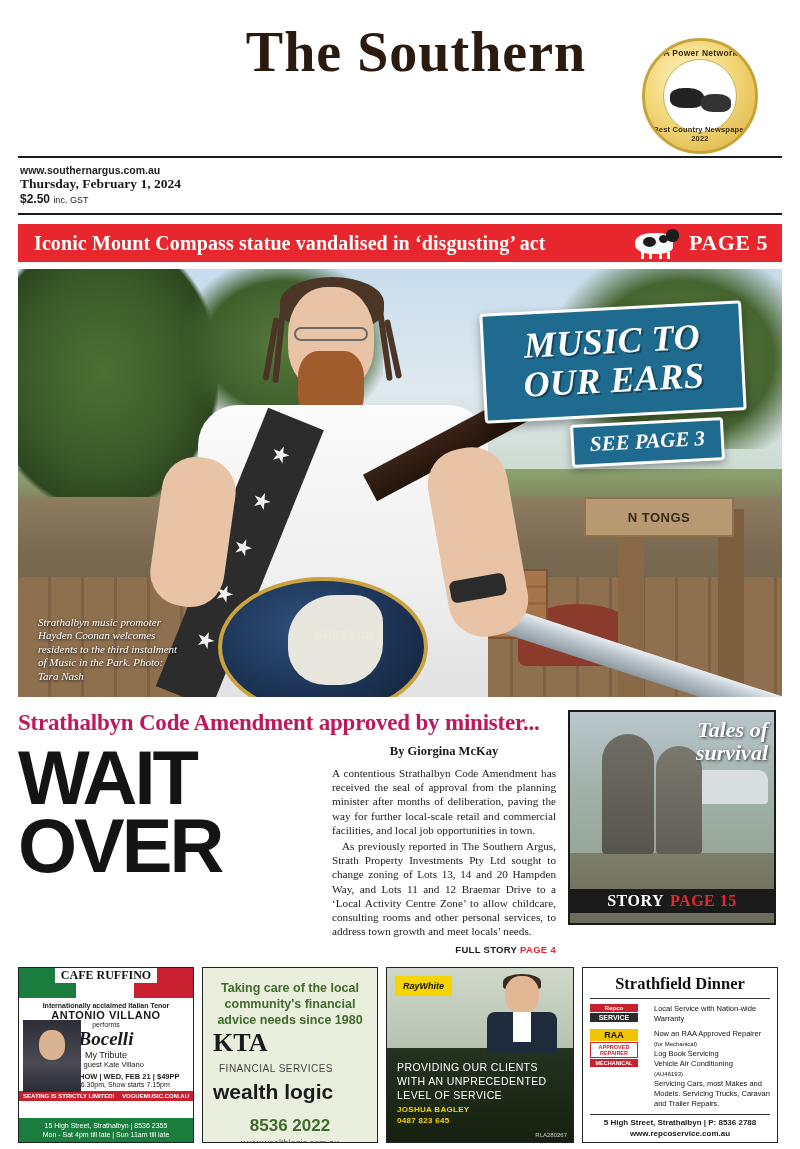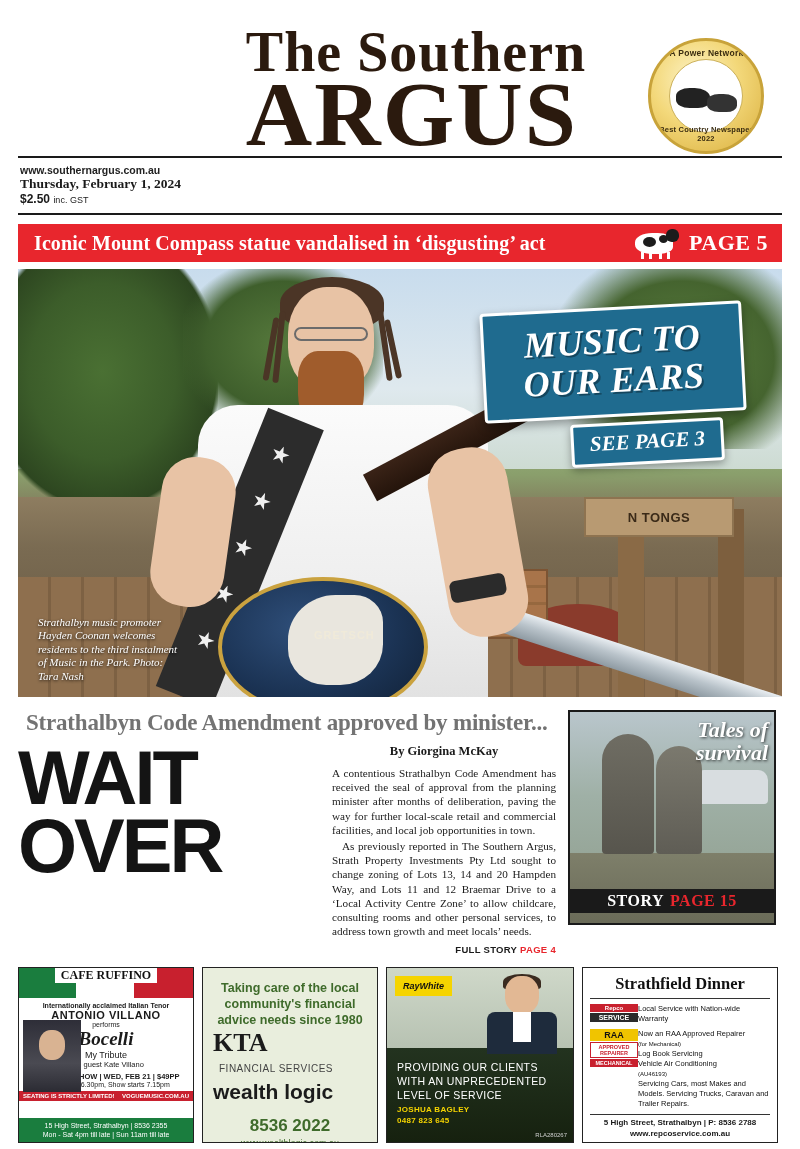--- a/index.html
+++ b/index.html
@@ -36,21 +36,21 @@
     line-height: 80px;
     letter-spacing: 2px;
     display: block;
     margin-top: -4px;
   }
   .mast-stack { display:inline-block; text-align:left;margin-left:32px; }
 
   
   .badge {
     position: absolute;
-    right: 18px; top: 38px;
+    right: 24px; top: 38px;
     width: 116px; height: 116px;
     border-radius: 50%;
     background: radial-gradient(circle at 40% 35%, #fdf3c6 0%, #f3d87a 45%, #d9ae3c 100%);
     border: 3px solid #c8a33a;
     display: flex; align-items: center; justify-content: center;
     flex-direction: column;
     overflow: hidden;
   }
   .badge-inner {
     width: 74px; height: 74px; border-radius: 50%;
@@ -224,21 +224,21 @@
     color: #fff; font-family:"Liberation Serif", serif; font-weight:bold; font-style: italic;
     font-size: 21px; padding: 5px 16px 7px; transform: rotate(-3deg);
     box-shadow: 0 3px 8px rgba(0,0,0,.35);
   }
 
   
   .story { margin-top: 13px; display: flex; gap: 12px; }
   .story-left { width: 538px; }
   .kicker {
     font-family:"Liberation Serif", serif; font-weight: bold; font-size: 23px;
-    letter-spacing: -.2px; color:#737373;margin-left:8px;
+    letter-spacing: -.2px; color:#be185d;
   }
   .story-cols { display: flex; gap: 14px; margin-top: 2px; }
   .hero-head {
     width: 300px;
     font-family:"Liberation Sans", sans-serif; font-weight: bold;
     font-size: 76px; line-height: 68px; letter-spacing: -3px; color:#141414;
     padding-top: 6px;
   }
   .story-body { width: 224px; }
   .byline { text-align:center; font-weight: bold; font-size: 12.5px; margin: 6px 0 7px; font-family:"Liberation Serif", serif; }
@@ -324,42 +324,41 @@
   .ad3 .man .shirt { position:absolute; left:32px; top:38px; width:18px; height:30px; background:#fff; }
   .ad3 .msg { position:absolute; left:10px; top:92px; width:168px;
     font-size:10.5px; line-height:14px; letter-spacing:.4px; }
   .ad3 .agent { position:absolute; left:10px; bottom:16px; font-size:8px; font-weight:bold; letter-spacing:.3px; line-height:11px; color:#f5d400; }
   .ad3 .code { position:absolute; right:6px; bottom:4px; font-size:6px; color:#cfcfcf; }
 
   
   .ad4 { width: 196px; background:#fff; padding: 6px 7px; }
   .ad4 .title { font-family:"Liberation Serif", serif; font-weight:bold; font-size:16.5px; text-align:center; color:#111; }
   .ad4 .rule { border-bottom:1px solid #333; margin:4px 0 5px; }
-  .ad4 .row { display:flex; gap:0; margin-bottom:5px; }
+  .ad4 .row { display:flex; gap:16px; margin-bottom:5px; }
   .ad4 .logo { width: 48px; flex:0 0 48px; }
   .ad4 .logo .l1 { background:#c8202e; color:#fff; font-size:6px; font-weight:bold; text-align:center; padding:1px; }
   .ad4 .logo .l2 { background:#2b2b2b; color:#fff; font-size:7px; font-weight:bold; text-align:center; padding:1px; margin-top:1px; }
   .ad4 .logo .raa { background:#f0c400; color:#111; font-size:9px; font-weight:bold; text-align:center; padding:1px; }
   .ad4 .logo .ap { background:#fff; border:1px solid #c8202e; color:#c8202e; font-size:5.5px; font-weight:bold; text-align:center; padding:1px; margin-top:1px; line-height:6px; }
   .ad4 .logo .mech { background:#c8202e; color:#fff; font-size:5.5px; font-weight:bold; text-align:center; padding:1px; margin-top:1px; }
   .ad4 .txt { font-size: 7.5px; line-height: 10px; color:#111; }
   .ad4 .txt .sub { font-size: 6px; }
   .ad4 .foot { border-top:1px solid #333; margin-top:4px; padding-top:3px; font-size:8px; font-weight:bold; text-align:center; }
   .ad4 .web { text-align:center; font-size:8px; font-weight:bold; margin-top:2px; }
 </style>
 </head>
 <body>
 
 <div class="page">
 
   <div class="masthead">
     <div class="mast-title">
       <span class="mast-stack">
         <span class="mast-the">The Southern</span>
-        <span class="mast-argus">ARGUS</span>
       </span>
     </div>
     <div class="badge">
       <div class="badge-top">SA Power Networks</div>
       <div class="badge-inner">
         <div class="cow-a"></div>
         <div class="cow-b"></div>
       </div>
       <div class="badge-bot">Best Country Newspaper 2022</div>
     </div>

